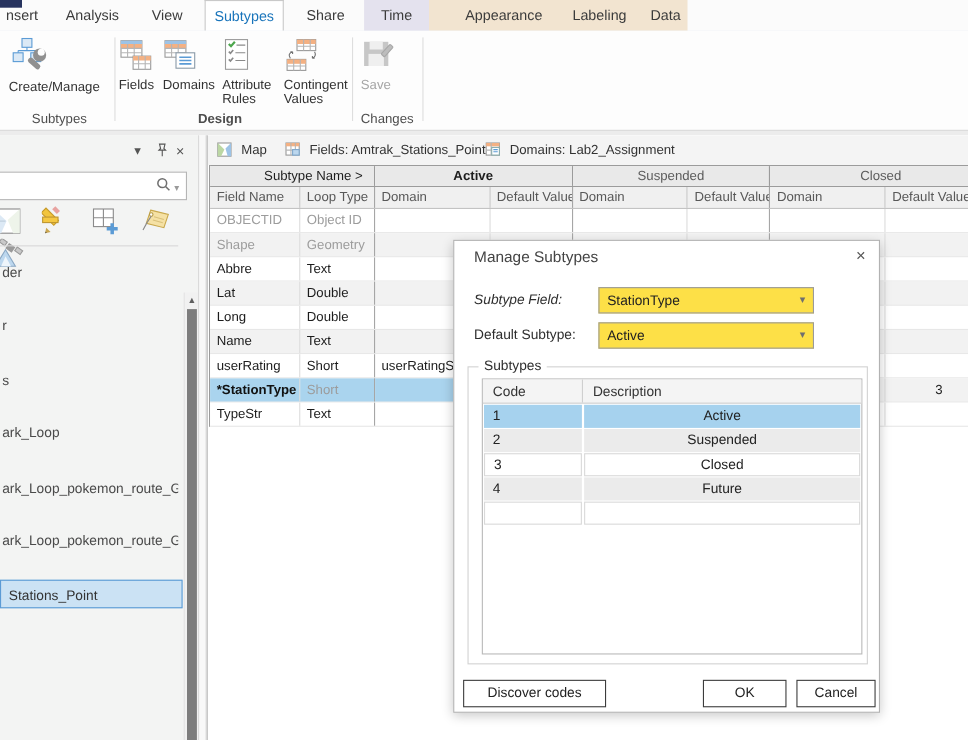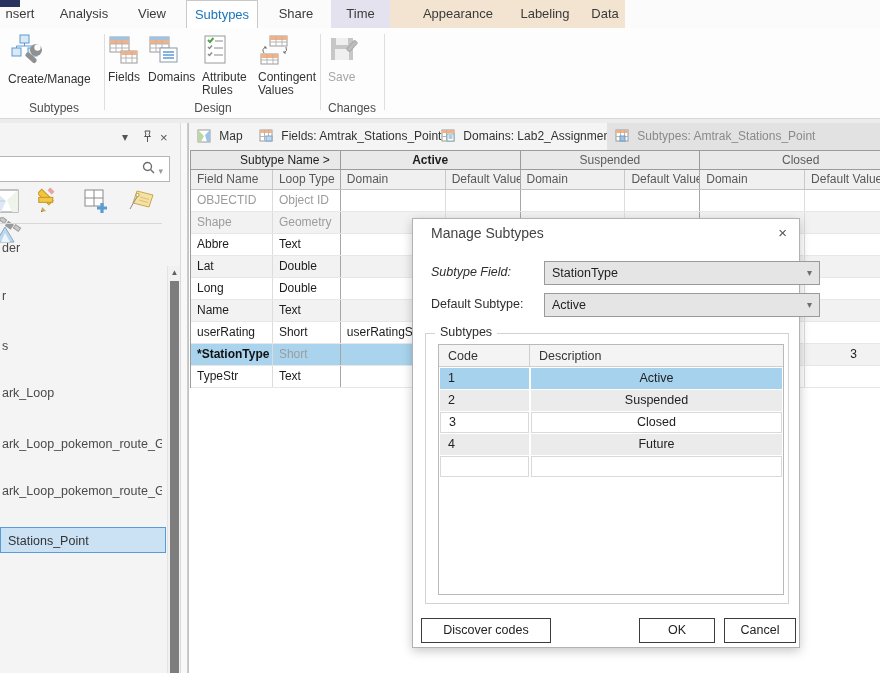--- a/index.html
+++ b/index.html
@@ -67,21 +67,21 @@
   .tcell.gb, .hcell.gb{border-right:1px solid #a6a6a6;}
   .tcell.gray{color:#9c9c9c;}
   .tcell.sel{background:#aad4ee;}
   .tcell.boldcell{font-weight:bold;color:#111;}
 
   
   .dialog{position:absolute;left:412px;top:218px;width:388px;height:430px;background:#fff;border:1px solid #b2b2b2;box-shadow:0 3px 10px rgba(0,0,0,0.22);z-index:50;}
   .dlg-title{position:absolute;left:18px;top:6px;font-size:14px;color:#444;}
   .dlg-close{position:absolute;right:12px;top:5px;font-size:15px;color:#555;cursor:default;}
   .dlg-label{position:absolute;left:18px;font-size:12.5px;color:#2e2e2e;}
-  .combo{position:absolute;left:131px;width:276px;height:24px;background:#e5e5e5;border:1px solid #9a9a9a;font-size:12.5px;line-height:22px;color:#222;padding-left:7px;}
+  .combo{position:absolute;left:131px;width:196px;height:24px;background:#fde047;border:1px solid #9a9a9a;font-size:12.5px;line-height:22px;color:#222;padding-left:7px;}
   .combo .arr{position:absolute;right:7px;top:0;color:#6f6f6f;font-size:10px;}
   .groupbox{position:absolute;left:12px;top:114px;width:364px;height:271px;border:1px solid #d2d2d2;}
   .groupbox-label{position:absolute;left:22px;top:106px;background:#fff;padding:0 5px;font-size:12.5px;color:#2e2e2e;}
   .dtable{position:absolute;left:25px;top:125px;width:346px;height:251px;border:1px solid #b9b9b9;background:#fff;}
   .dthead{display:flex;height:22px;background:#f4f4f4;border-bottom:1px solid #cfcfcf;font-size:12.5px;color:#333;}
   .dthead .dc{line-height:22px;padding-left:9px;}
   .dthead .dc.code{width:91px;border-right:1px solid #cfcfcf;}
   .drow{display:flex;height:21px;margin:1px 1px 1px 1px;}
   .drow .dc{font-size:12.5px;line-height:21px;color:#222;}
   .drow .dc.code{width:89px;padding-left:8px;margin-right:2px;}
@@ -199,21 +199,21 @@
           <rect x="8" y="4" width="12" height="7" fill="#efefef"></rect>
           <rect x="7" y="15" width="14" height="11" fill="#efefef"></rect>
           <rect x="18" y="10" width="12" height="4" rx="1" fill="#bdbdbd" stroke="#a8a8a8" transform="rotate(-48 24 12)"></rect>
         </svg>
       </span>
       <span class="rlabel">Save</span>
     </div>
     <div class="rgsep" style="left:384px;"></div>
 
     <div class="rglabel" style="left:8px;width:92px;">Subtypes</div>
-    <div class="rglabel" style="left:110px;width:206px;">Design</div>
+    <div class="rglabel" style="left:97px;width:206px;font-weight:bold;">Design</div>
     <div class="rglabel" style="left:322px;width:60px;">Changes</div>
   </div>
   <div class="ribbon-gap"></div>
 
   <div class="sidebar">
     <div class="pane-ico" style="left:122px;">▾</div>
     <div class="pane-ico" style="left:142px;">
       <svg width="11" height="13" viewBox="0 0 11 13">
           <path d="M3 1 h5 l-1 4 1.5 1.5 h-6 L4 5z M5.5 7 v5" stroke="#555" fill="none"></path>
         </svg>
@@ -305,29 +305,20 @@
       <div class="vtab" style="left:252px;">
         <svg width="14" height="14" viewBox="0 0 14 14">
             <rect x="1" y="1" width="12" height="11" fill="#fff" stroke="#9a9a9a"></rect>
             <rect x="1" y="1" width="12" height="3" fill="#f4b183"></rect>
             <path d="M5.5 1 v11 M1 7.5 h12" stroke="#b5b5b5" fill="none"></path>
             <rect x="6" y="5" width="7" height="7" fill="#fff" stroke="#8aa"></rect>
             <path d="M7.5 7 h4 M7.5 9 h4" stroke="#5b9bd5" fill="none"></path>
           </svg>
         <span>Domains: Lab2_Assignment</span>
       </div>
-      <div class="vtab active" style="left:418px;width:274px;">
-        <svg width="14" height="14" viewBox="0 0 14 14">
-            <rect x="1" y="1" width="12" height="11" fill="#fff" stroke="#9a9a9a"></rect>
-            <rect x="1" y="1" width="12" height="3" fill="#f4b183"></rect>
-            <path d="M5.5 1 v11 M9.5 1 v11 M1 7.5 h12" stroke="#b5b5b5" fill="none"></path>
-            <rect x="5" y="7" width="5" height="5" fill="#9dc3e6" stroke="#6f9cc4"></rect>
-          </svg>
-        <span>Subtypes: Amtrak_Stations_Point</span>
-      </div>
     </div>
 
     <div class="grid-clip">
       <div class="grid">
         <div class="ghead">
           <div class="gcell g0">Subtype Name &gt;</div>
           <div class="gcell g1">Active</div>
           <div class="gcell g2">Suspended</div>
           <div class="gcell g3">Closed</div>
         </div>

